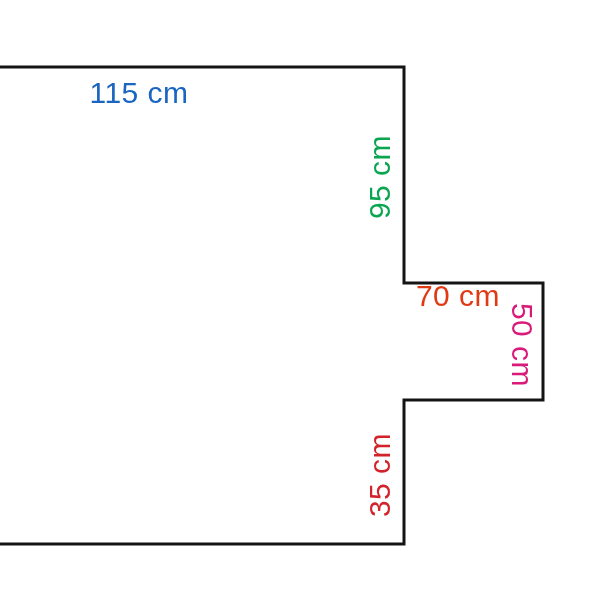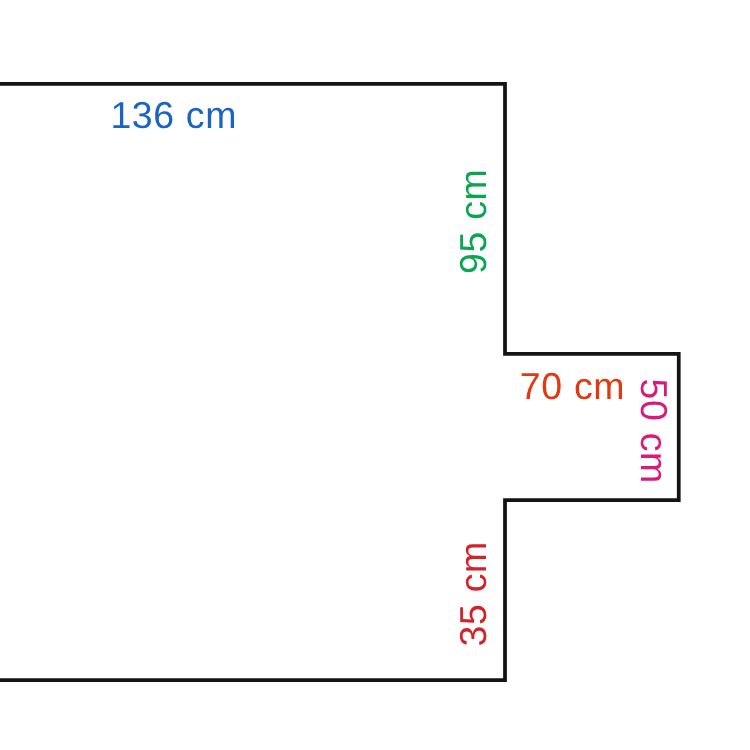--- a/index.html
+++ b/index.html
@@ -50,23 +50,23 @@
 </style>
 </head>
 <body>
 
 <div class="canvas">
 
   <svg class="outline-svg" viewBox="0 0 600 600" aria-hidden="true">
     <polyline points="0,67 404,67 404,283 543,283 543,400 404,400 404,544 0,544" style="stroke: rgb(20, 20, 20);"></polyline>
   </svg>
 
-  <span class="dim-label" style="left: 139px; top: 93px; color: rgb(26, 101, 193);">136 cm</span>
+  <span class="dim-label" style="left: 139px; top: 93px; color: rgb(26, 101, 193);">115 cm</span>
 
   <span class="dim-label rot-up" style="left: 380px; top: 177px; color: rgb(10, 165, 81);">95 cm</span>
 
-  <span class="dim-label" style="left: 458px; top: 310px; color: rgb(224, 58, 20);">70 cm</span>
+  <span class="dim-label" style="left: 458px; top: 296px; color: rgb(224, 58, 20);">70 cm</span>
 
   <span class="dim-label rot-down" style="left: 522px; top: 345px; color: rgb(217, 26, 122);">50 cm</span>
 
   <span class="dim-label rot-up" style="left: 380px; top: 475px; color: rgb(210, 35, 43);">35 cm</span>
 
 </div>
 
 </body></html>

